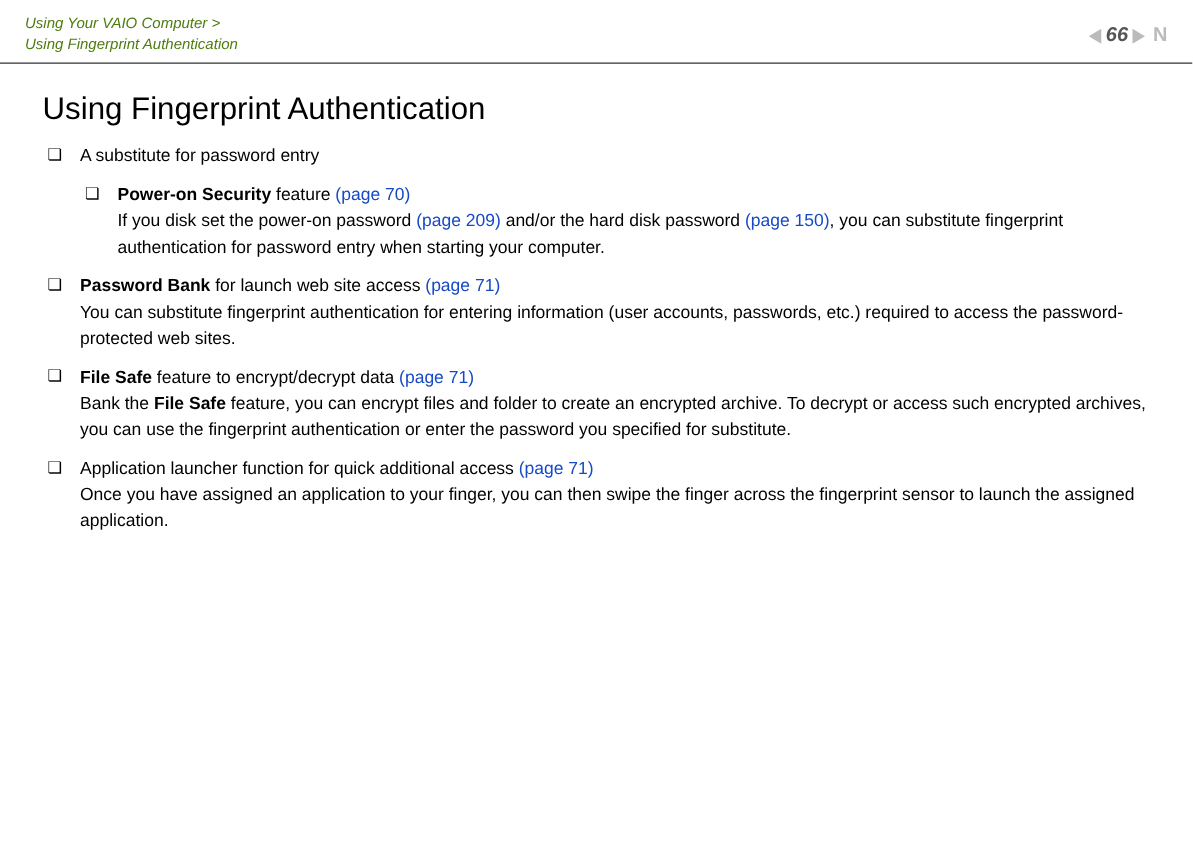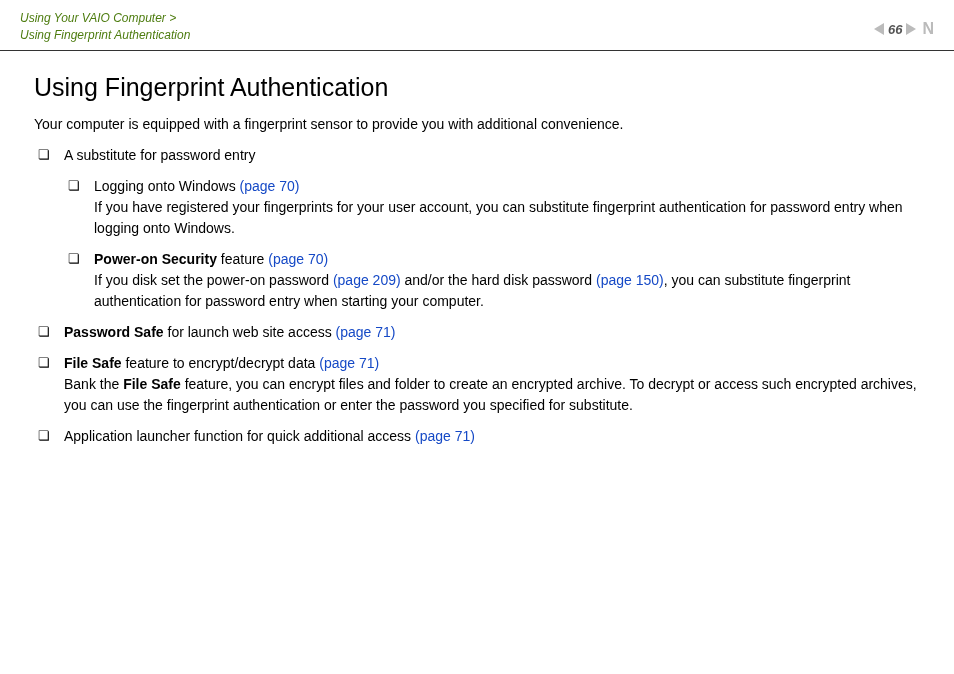--- a/index.html
+++ b/index.html
@@ -26,21 +26,21 @@
     line-height: 1.4;
   }
   .breadcrumb .line2 { display: block; }
   .pagenav {
     display: flex;
     align-items: center;
     gap: 4px;
     margin-top: 10px;
   }
   .pagenav .pgnum {
-    font-size: 13px;
+    font-size: 16px;
     font-weight: bold;
     font-style: italic;
     color: #555;
     text-align: right;
   }
   .pagenav .tri-left, .pagenav .tri-right {
     width: 0; height: 0;
     border-top: 6px solid transparent;
     border-bottom: 6px solid transparent;
     cursor: pointer;
@@ -97,40 +97,37 @@
   <div class="pagenav">
     <span class="tri-left"></span>
     <span class="pgnum">66</span>
     <span class="tri-right"></span>
     <span class="N">N</span>
   </div>
 </div>
 
 <div class="content">
   <h1>Using Fingerprint Authentication</h1>
-  <p class="intro">Your computer is equipped with a fingerprint sensor to provide you with additional convenience.</p>
 
   <ul class="bullet">
     <li>
       <span>A substitute for password entry</span>
       <ul class="bullet">
-        <li>
-          <span>Logging onto Windows </span><span class="link">(page 70)</span>
-          <span class="newline">If you have registered your fingerprints for your user account, you can substitute fingerprint authentication for password entry when logging onto Windows.</span>
-        </li>
         <li>
           <b>Power-on Security</b><span> feature </span><span class="link">(page 70)</span>
           <span class="newline"><span>If you disk set the power-on password </span><span class="link">(page 209)</span><span> and/or the hard disk password </span><span class="link">(page 150)</span><span>, you can substitute fingerprint authentication for password entry when starting your computer.</span></span>
         </li>
       </ul>
     </li>
     <li>
-      <b>Password Safe</b><span> for launch web site access </span><span class="link">(page 71)</span>
+      <b>Password Bank</b><span> for launch web site access </span><span class="link">(page 71)</span>
+      <span class="newline">You can substitute fingerprint authentication for entering information (user accounts, passwords, etc.) required to access the password-protected web sites.</span>
     </li>
     <li>
       <b>File Safe</b><span> feature to encrypt/decrypt data </span><span class="link">(page 71)</span>
       <span class="newline"><span>Bank the </span><b>File Safe</b><span> feature, you can encrypt files and folder to create an encrypted archive. To decrypt or access such encrypted archives, you can use the fingerprint authentication or enter the password you specified for substitute.</span></span>
     </li>
     <li>
       <span>Application launcher function for quick additional access </span><span class="link">(page 71)</span>
+      <span class="newline">Once you have assigned an application to your finger, you can then swipe the finger across the fingerprint sensor to launch the assigned application.</span>
     </li>
   </ul>
 </div>
 
 </body></html>

